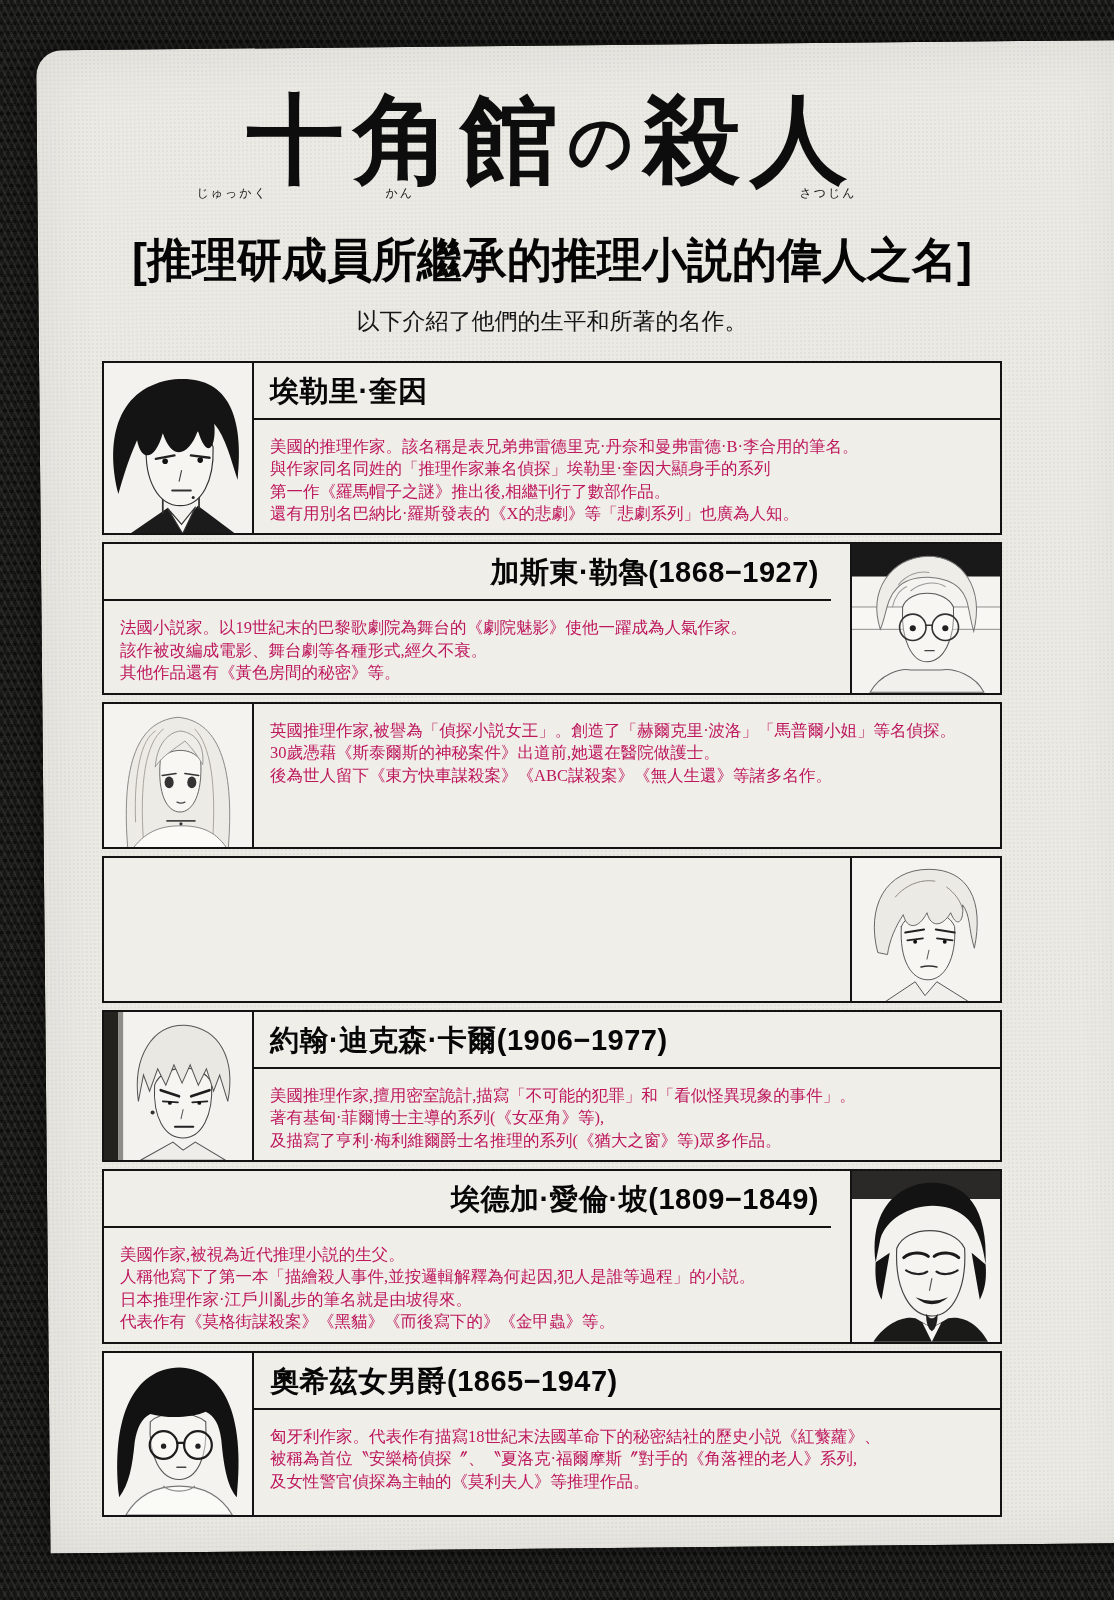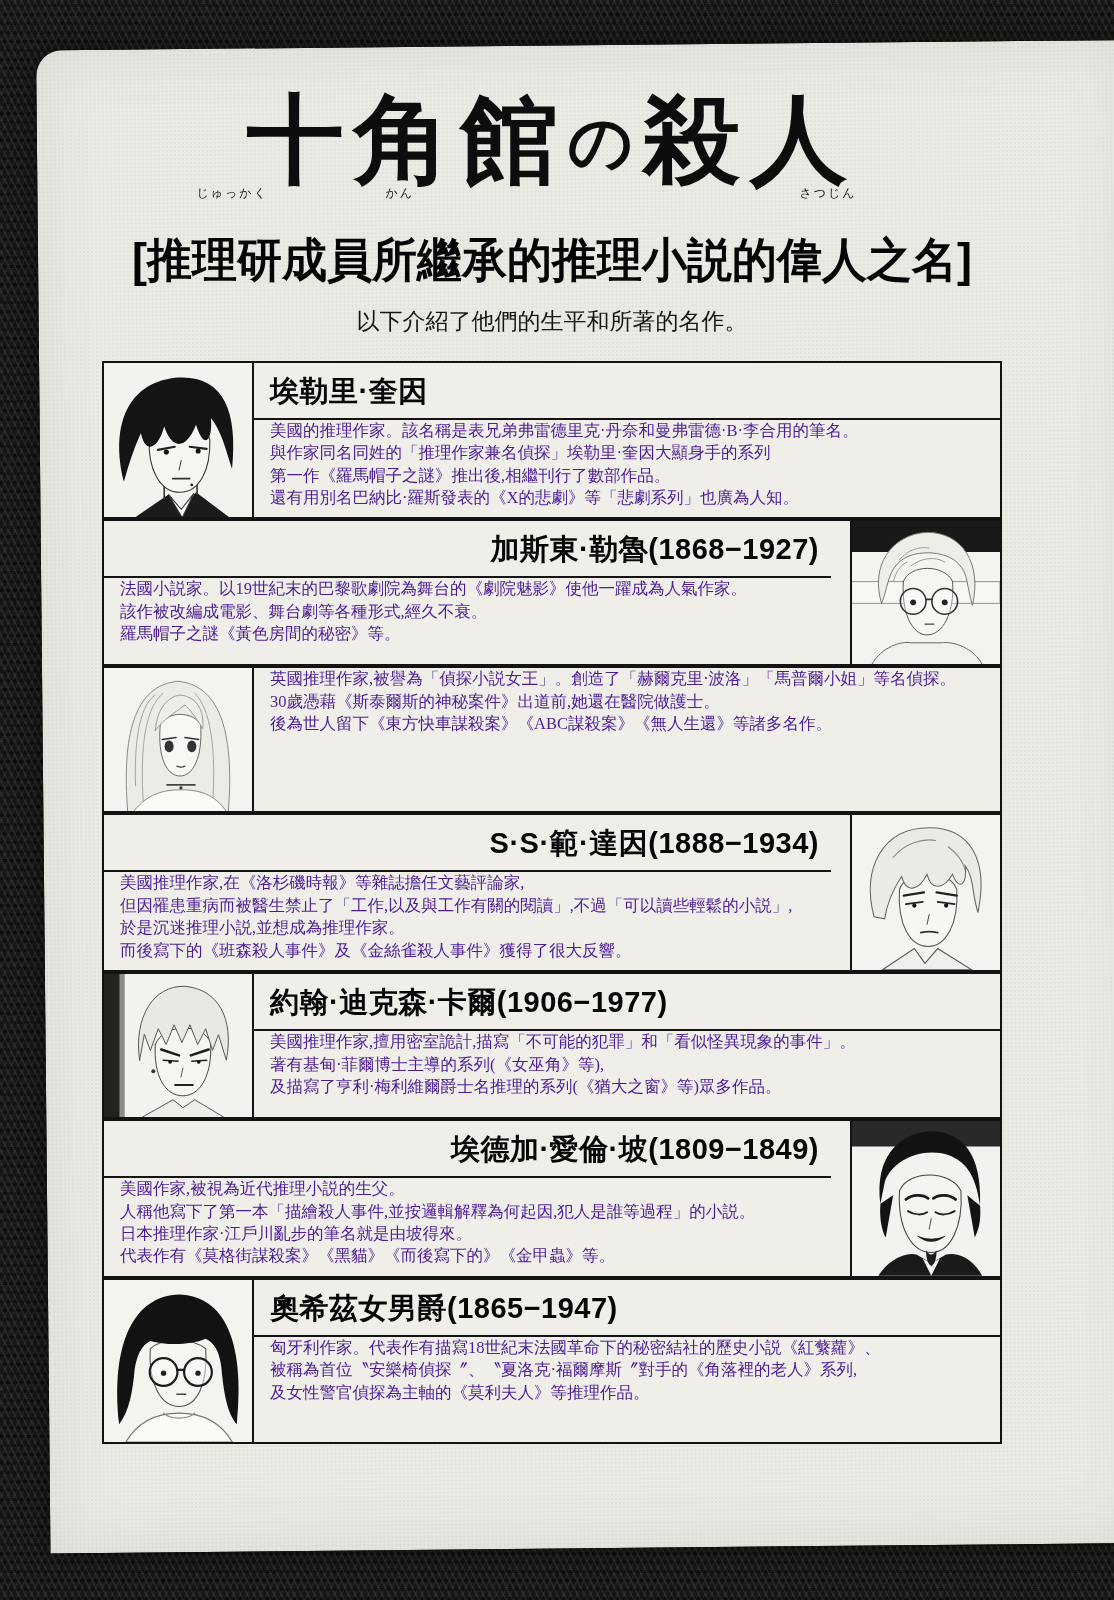--- a/index.html
+++ b/index.html
@@ -54,41 +54,41 @@
   }
   
   .intro{
     width:900px;margin:16px auto 0 66px;text-align:center;
     font-size:23px;color:#151515;line-height:1.42;
   }
   .intro .line{min-height:1em;}
   
   .sections{margin-top:22px;}
   .section{
-    display:flex;width:900px;margin:0 0 0 66px;box-sizing:border-box;
+    display:flex;width:900px;margin:0 0 7px 66px;box-sizing:border-box;
     border:2px solid #131313;background:#efeee9;min-height:147px;
   }
   .sections .section:last-child{min-height:166px;margin-bottom:0;}
   .section.right{flex-direction:row-reverse;gap:19px;}
   .portrait{
     flex:0 0 148px;width:148px;position:relative;overflow:hidden;
     border-right:2px solid #131313;background:#f3f2ee;
   }
   .section.right .portrait{border-right:none;border-left:2px solid #131313;}
   .portrait svg{position:absolute;inset:0;width:100%;height:100%;}
   .textcol{flex:1;display:flex;flex-direction:column;min-width:0;}
   .sec-header{
     border-bottom:2px solid #131313;
     font-family:"Liberation Sans","DejaVu Sans",sans-serif;
     font-size:29px;font-weight:bold;color:#070707;
     padding:9px 14px 6px 16px;letter-spacing:0.5px;white-space:nowrap;
   }
   .section.right .sec-header{text-align:right;padding-right:12px;}
   .sec-body{
-    padding:0 8px 8px 16px;font-size:16.5px;color:#4c1d95;line-height:1.36;
+    padding:16px 8px 8px 16px;font-size:16.5px;color:#be185d;line-height:1.36;
   }
   .sec-body .line{min-height:1.36em;white-space:nowrap;}
 </style>
 </head>
 <body>
 
 <div class="fabric"></div>
 
 <div class="paper">
   <div class="paper-content">
@@ -156,21 +156,21 @@
               <circle cx="94" cy="83" r="3" fill="#222"></circle>
             <path d="M74,105 L83,105" stroke="#444" stroke-width="1.4" fill="none"></path>
           </svg>
         </div>
         <div class="textcol">
           <div class="sec-header">加斯東·勒魯(1868−1927)</div>
           <div class="sec-body">
 
           <div class="line">法國小説家。以19世紀末的巴黎歌劇院為舞台的《劇院魅影》使他一躍成為人氣作家。</div>
               <div class="line">該作被改編成電影、舞台劇等各種形式,經久不衰。</div>
-              <div class="line">羅馬帽子之謎《黃色房間的秘密》等。</div>
+              <div class="line">其他作品還有《黃色房間的秘密》等。</div>
             </div>
         </div>
       </div>
 
       <div class="section left">
         <div class="portrait">
           <svg viewBox="0 0 150 146" preserveAspectRatio="xMidYMid slice" stroke-linecap="round">
             <rect width="150" height="146" fill="#f4f3ef"></rect>
             <path d="M24,146 C18,70 30,18 75,14 C120,18 132,72 126,146 Z" fill="#edebe5" stroke="#888" stroke-width="1"></path>
             <path d="M40,140 C36,80 42,40 60,26 M110,140 C114,82 108,42 92,26 M32,120 C30,70 38,36 52,28" stroke="#a8a49c" stroke-width="1" fill="none"></path>
@@ -203,30 +203,20 @@
             <path d="M50,70 C48,104 60,124 77,124 C94,124 106,102 104,70 C96,50 58,50 50,70 Z" fill="#f7f6f2" stroke="#555" stroke-width="1"></path>
             <path d="M26,96 C14,50 34,12 78,12 C118,12 134,44 124,92 C118,72 120,58 112,48 C114,66 106,72 100,56 C92,70 80,72 76,56 C68,72 56,74 52,58 C44,70 38,84 36,98 Z" fill="#eceae4" stroke="#666" stroke-width="1"></path>
             <path d="M44,40 C56,26 72,22 84,24 M96,30 C104,36 110,44 112,52" stroke="#8c8880" stroke-width="1" fill="none"></path>
             <path d="M54,76 L73,73 M85,73 L104,76" stroke="#222" stroke-width="2.2" fill="none"></path>
             <path d="M56,84 L72,82 M86,82 L102,84" stroke="#222" stroke-width="1.6" fill="none"></path>
             <circle cx="64" cy="85.5" r="2" fill="#111"></circle>
               <circle cx="94" cy="85.5" r="2" fill="#111"></circle>
             <path d="M78,94 L76,103" stroke="#555" stroke-width="1" fill="none"></path>
             <path d="M70,111 Q78,109 86,111" stroke="#333" stroke-width="1.6" fill="none"></path>
           </svg>
-        </div>
-        <div class="textcol">
-          <div class="sec-header">S·S·範·達因(1888−1934)</div>
-          <div class="sec-body">
-
-          <div class="line">美國推理作家,在《洛杉磯時報》等雜誌擔任文藝評論家,</div>
-              <div class="line">但因罹患重病而被醫生禁止了「工作,以及與工作有關的閱讀」,不過「可以讀些輕鬆的小説」,</div>
-              <div class="line">於是沉迷推理小説,並想成為推理作家。</div>
-              <div class="line">而後寫下的《班森殺人事件》及《金絲雀殺人事件》獲得了很大反響。</div>
-            </div>
         </div>
       </div>
 
       <div class="section left">
         <div class="portrait">
           <svg viewBox="0 0 150 146" preserveAspectRatio="xMidYMid slice" stroke-linecap="round">
             <rect width="150" height="146" fill="#f3f2ee"></rect>
             <rect width="16" height="146" fill="#23221f"></rect>
             <rect x="16" width="5" height="146" fill="#8e8d88"></rect>
             <path d="M38,146 L70,128 L80,136 L92,128 L122,146 Z" fill="#eeede9" stroke="#555" stroke-width="1"></path>

